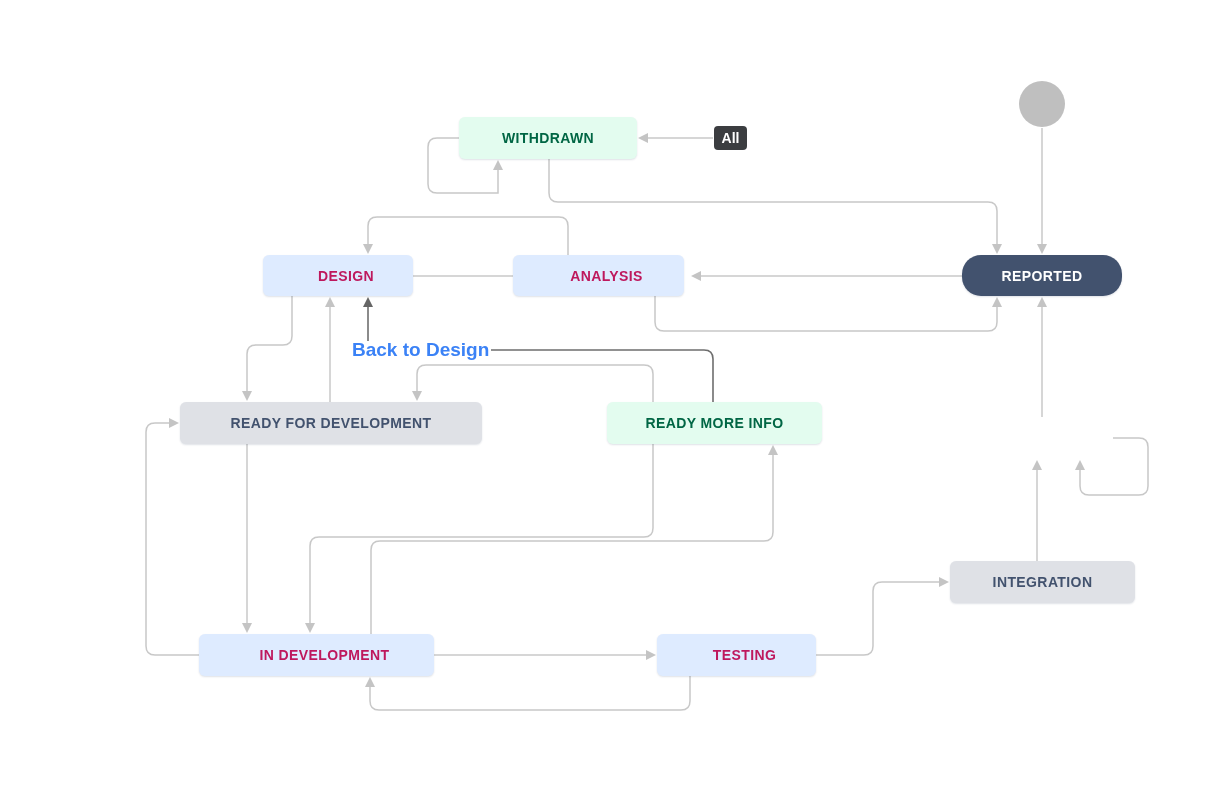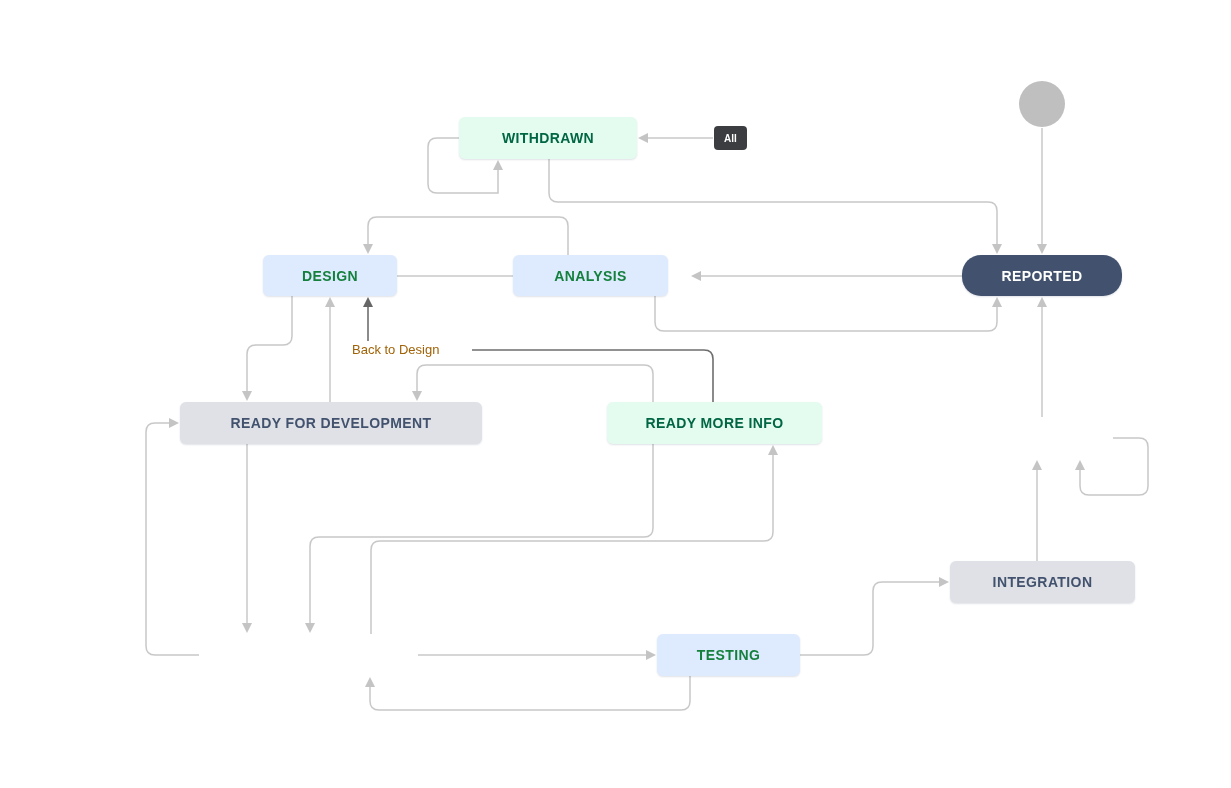--- a/index.html
+++ b/index.html
@@ -10,36 +10,36 @@
   }
   #edges{position:absolute;left:0;top:0;z-index:0;}
   .node{
     position:absolute;z-index:1;border-radius:6px;
     display:flex;align-items:center;justify-content:center;
     font-weight:bold;font-size:14px;letter-spacing:.4px;
     box-shadow:0 1px 2px rgba(9,30,66,.13);
     cursor:move;user-select:none;white-space:nowrap;
   }
   .node.green{background:#e3fcef;color:#006644;}
-  .node.blue{background:#deebff;color:#15803d;}
+  .node.blue{background:#deebff;color:#be185d;padding-left:16px;}
   .node.gray{background:#dfe1e6;color:#42526e;}
   .node.dark{background:#42526e;color:#ffffff;border-radius:19px;}
   .start-circle{
     position:absolute;z-index:1;width:46px;height:46px;border-radius:50%;
     background:#bfbfbf;left:1019px;top:69px;cursor:move;
   }
   .all-chip{
     position:absolute;z-index:2;left:714px;top:114px;width:33px;height:24px;
     background:#3b3d40;color:#ffffff;border-radius:4px;
     display:flex;align-items:center;justify-content:center;
-    font-weight:bold;font-size:10px;box-shadow:0 0 0 1px #ffffff;
+    font-weight:bold;font-size:14px;box-shadow:0 0 0 1px #ffffff;
   }
   .transition-label{
     position:absolute;z-index:2;left:350px;top:329px;height:17px;
-    background:#ffffff;color:#a16207;font-weight:normal;font-size:13px;
+    background:#ffffff;color:#3b82f6;font-weight:bold;font-size:19px;
     line-height:17px;padding:0 2px;cursor:pointer;white-space:nowrap;
   }
 </style>
 </head>
 <body>
 
 <div id="canvas">
 
   <svg id="edges" width="1231" height="788" viewBox="0 0 1231 788">
     <defs>
@@ -89,20 +89,21 @@
 
   <div class="node dark" style="left:962px;top:243px;width:160px;height:41px">REPORTED</div>
 
   <div class="node gray" style="left:180px;top:390px;width:302px;height:42px">READY FOR DEVELOPMENT</div>
 
   <div class="node green" style="left:607px;top:390px;width:215px;height:42px">READY MORE INFO</div>
 
 
   <div class="node gray" style="left:950px;top:549px;width:185px;height:42px">INTEGRATION</div>
 
+  <div class="node blue" style="left:199px;top:622px;width:219px;height:42px">IN DEVELOPMENT</div>
 
   <div class="node blue" style="left:657px;top:622px;width:143px;height:42px">TESTING</div>
 
   <div class="all-chip">All</div>
 
   <div class="transition-label">Back to Design</div>
 
 </div>
 
 </body></html>

